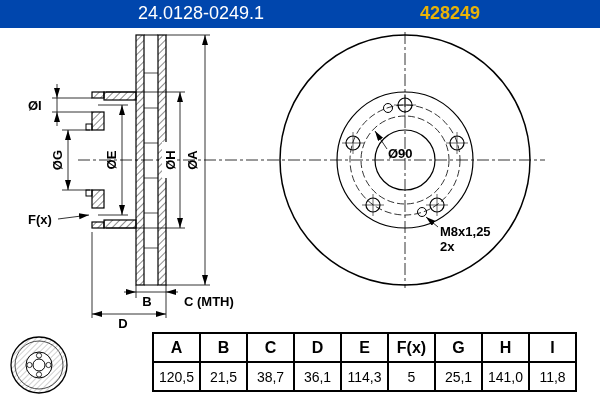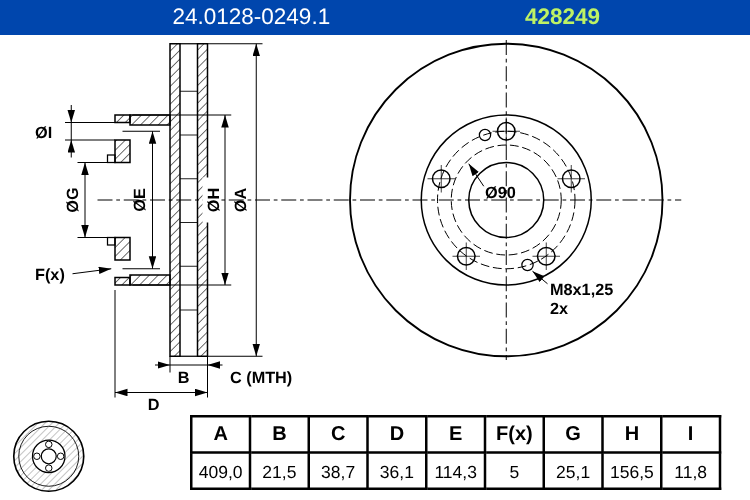--- a/index.html
+++ b/index.html
@@ -1,20 +1,20 @@
 <!DOCTYPE html>
 <html><head>
 <meta charset="utf-8">
 <style>
   html,body{margin:0;padding:0;background:#fff;}
   .page{position:relative;width:600px;height:400px;background:#fff;overflow:hidden;
         font-family:"Liberation Sans",sans-serif;color:#000;}
   .topbar{position:absolute;top:0;left:0;width:600px;height:28px;background:#0046AD;}
   .topbar .pn{position:absolute;left:138px;top:3px;color:#fff;font-weight:normal;font-size:18px;}
-  .topbar .ref{position:absolute;left:420px;top:3px;color:#bef264;font-weight:bold;font-size:18px;}
+  .topbar .ref{position:absolute;left:420px;top:3px;color:#eab308;font-weight:bold;font-size:18px;}
   .note{position:absolute;top:31px;left:4px;font-size:10px;font-weight:bold;line-height:11px;}
   .draw{position:absolute;top:28px;left:0;}
   .thumb{position:absolute;top:334px;left:6px;}
   svg text{font-family:"Liberation Sans",sans-serif;font-weight:bold;fill:#000;stroke:none;}
   .dim{font-size:13px;}
   .tablewrap{position:absolute;top:332px;left:152px;}
   table{border-collapse:collapse;}
   th,td{border:2px solid #000;width:45px;height:27px;text-align:center;vertical-align:middle;padding:0;}
   th{font-size:16px;font-weight:bold;}
   td{font-size:14px;font-weight:normal;}
@@ -180,27 +180,27 @@
         <th>B</th>
         <th>C</th>
         <th>D</th>
         <th>E</th>
         <th>F(x)</th>
         <th>G</th>
         <th>H</th>
         <th>I</th>
       </tr>
       <tr>
-        <td>409,0</td>
+        <td>120,5</td>
         <td>21,5</td>
         <td>38,7</td>
         <td>36,1</td>
         <td>114,3</td>
         <td>5</td>
         <td>25,1</td>
-        <td>156,5</td>
+        <td>141,0</td>
         <td>11,8</td>
       </tr>
     </tbody>
       </table>
   </div>
 
 </div>
 
 </body></html>

